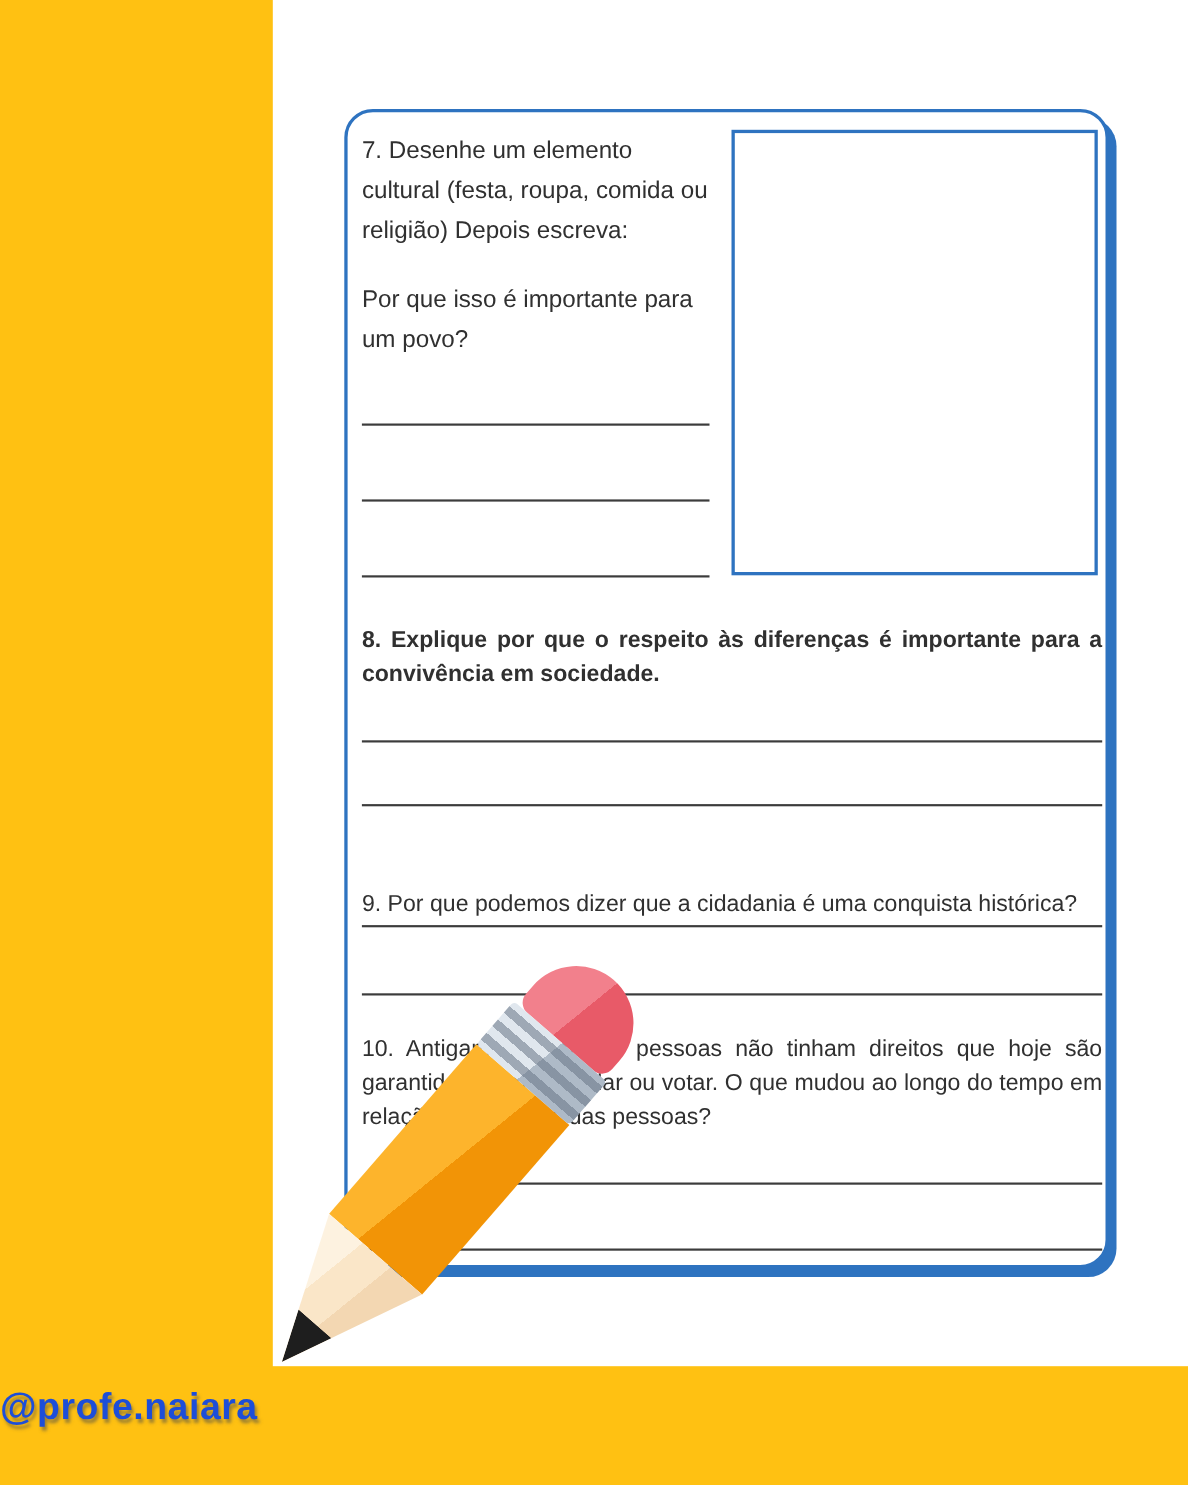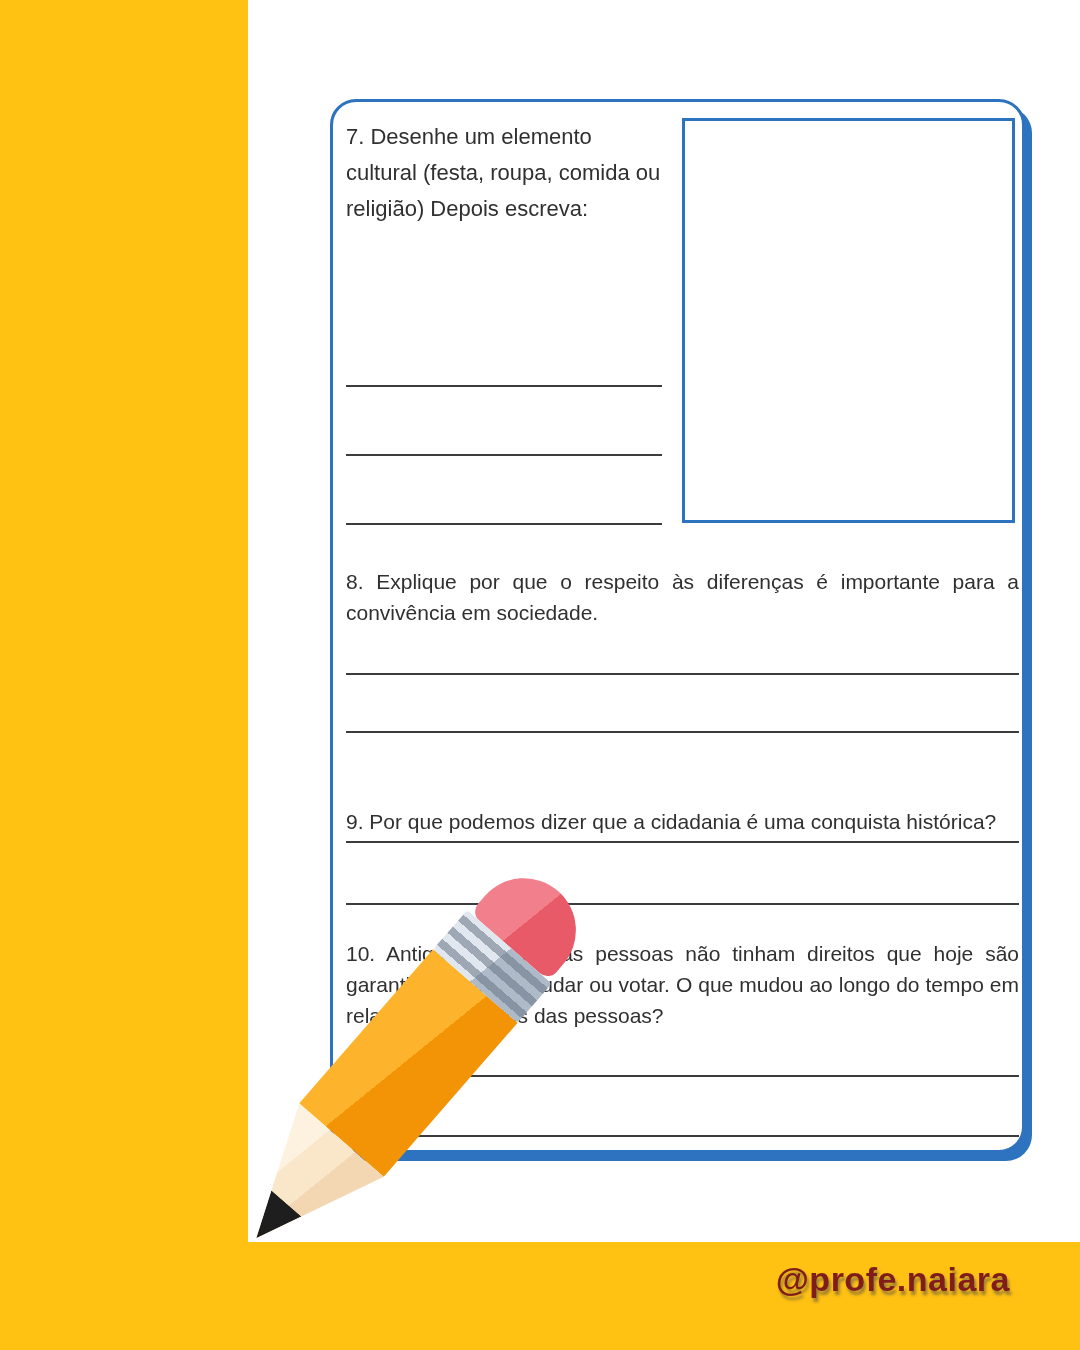--- a/index.html
+++ b/index.html
@@ -3,45 +3,44 @@
 <meta charset="utf-8">
 <style>
   html,body{margin:0;padding:0;background:#ffffff;}
   .canvas{
     position:relative;width:1080px;height:1350px;background:#ffffff;
     overflow:hidden;font-family:"Liberation Sans",sans-serif;color:#303030;
   }
   .side-bar{position:absolute;left:0;top:0;width:248px;height:1350px;background:#FFC112;}
   .footer-bar{position:absolute;left:0;top:1242px;width:1080px;height:108px;background:#FFC112;}
   .footer-handle{
-    position:absolute;left:0;top:1260px;width:1010px;text-align:right;
-    font-size:34px;font-weight:800;letter-spacing:.5px;color:#7f1d1d;
+    position:absolute;left:0;top:1260px;width:1010px;text-align:left;
+    font-size:34px;font-weight:800;letter-spacing:.5px;color:#1d4ed8;
     text-shadow:2px 4px 3px rgba(75,75,75,.55);
   }
   .card{
     position:absolute;left:313px;top:99px;width:695px;height:1054px;box-sizing:border-box;
     background:#ffffff;border:3px solid #2E73C0;border-radius:26px;
     box-shadow:7px 8px 0 0 #2E73C0;
-    margin-left:17px;
   }
   .q7-prompt,.q7-subprompt{
     position:absolute;left:13px;width:336px;font-size:22px;line-height:36px;
     white-space:pre-line;
   }
   .q7-prompt{top:17px;}
   .q7-subprompt{top:152px;}
   .draw-box{
     position:absolute;left:349px;top:16px;width:333px;height:405px;
     box-sizing:border-box;border:3px solid #2E73C0;background:#ffffff;
   }
   .q-par{
     position:absolute;left:13px;width:673px;font-size:21px;line-height:31px;
     text-align:justify;
   }
-  .q8{top:464px;}
+  .q8{top:464px;font-weight:bold;}
   .q9{top:704px;white-space:nowrap;}
   .q10{top:836px;}
   .ans{position:absolute;height:0;border-bottom:2px solid #3C3C3C;}
   .ans.short{left:13px;width:316px;}
   .ans.long{left:13px;width:673px;}
   .a7-1{top:283px;} .a7-2{top:352px;} .a7-3{top:421px;}
   .a8-1{top:571px;} .a8-2{top:629px;}
   .a9-1{top:739px;} .a9-2{top:801px;}
   .a10-1{top:973px;} .a10-2{top:1033px;}
 
@@ -86,20 +85,22 @@
 
 <div class="canvas">
 
   <div class="side-bar"></div>
 
   <div class="card">
 
     <div class="q7-prompt">7. Desenhe um elemento
 cultural (festa, roupa, comida ou
 religião) Depois escreva:</div>
+    <div class="q7-subprompt">Por que isso é importante para
+um povo?</div>
 
     <div class="draw-box"></div>
 
     <div class="ans short a7-1"></div>
     <div class="ans short a7-2"></div>
     <div class="ans short a7-3"></div>
 
     <div class="q-par q8">8. Explique por que o respeito às diferenças é importante para a convivência em sociedade.</div>
     <div class="ans long a8-1"></div>
     <div class="ans long a8-2"></div>

